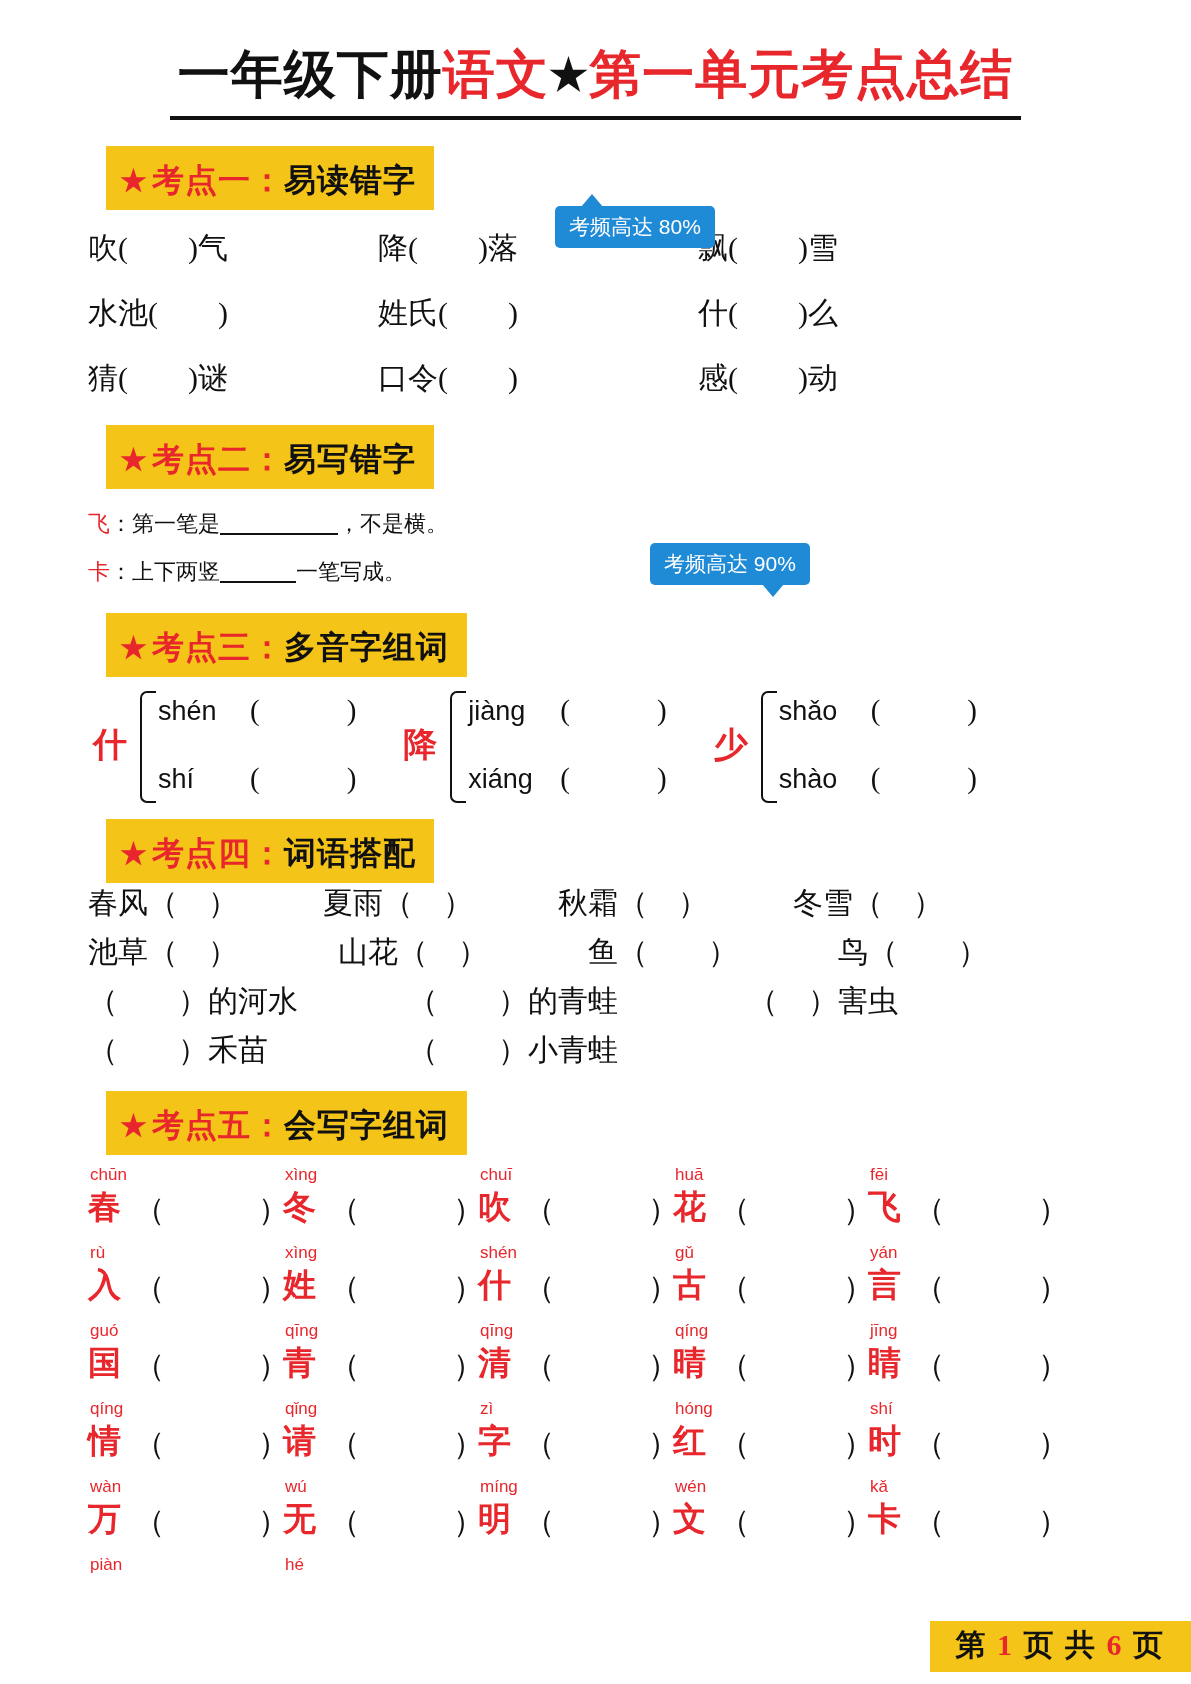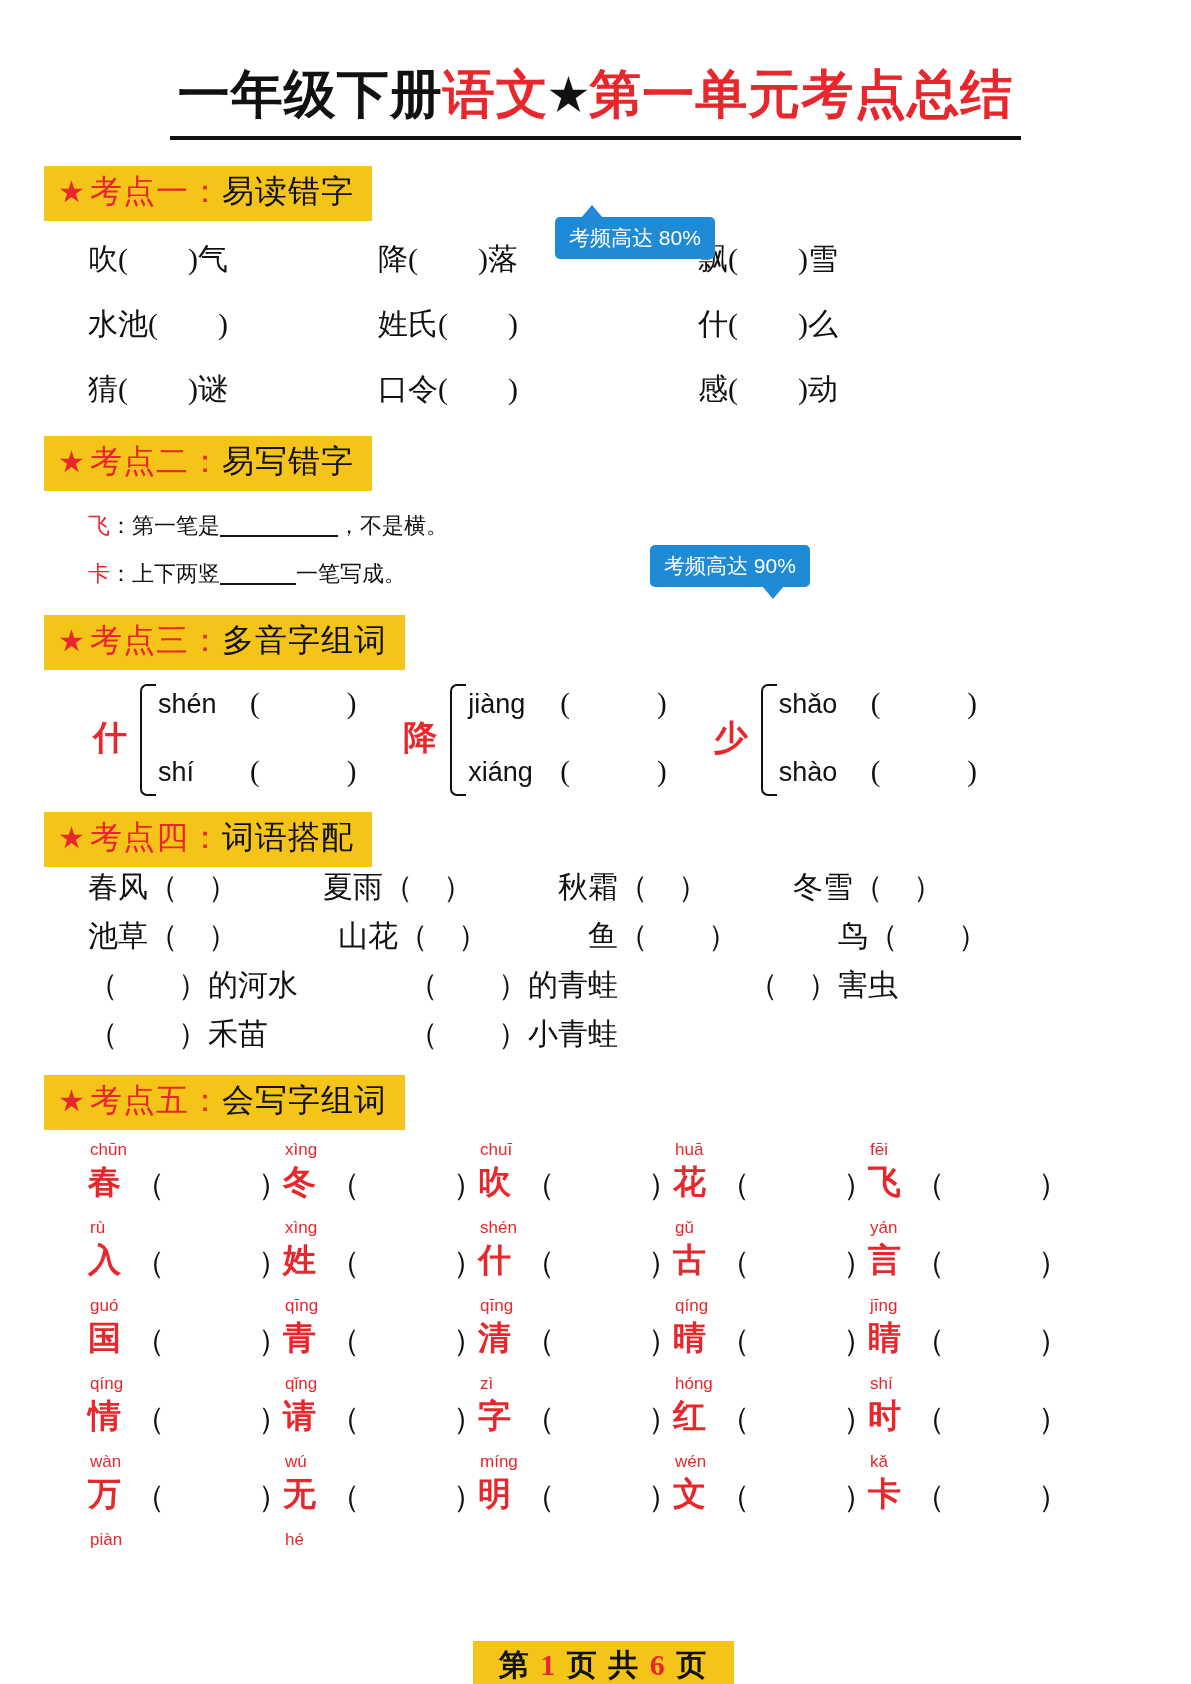--- a/index.html
+++ b/index.html
@@ -4,41 +4,41 @@
 <style>
   html,body{margin:0;padding:0;}
   body{
     width:1191px;height:1684px;background:#ffffff;
     font-family:"Liberation Serif","DejaVu Serif",serif;
     color:#111;position:relative;overflow:hidden;
   }
   .page{position:relative;width:1191px;height:1684px;padding:0;box-sizing:border-box;}
 
   
-  .title-wrap{text-align:center;margin-top:60px;}
+  .title-wrap{text-align:center;margin-top:40px;}
   .title{
     font-size:52px;font-weight:bold;letter-spacing:1px;
     display:inline-block;border-bottom:4px solid #111;padding:0 8px 6px 8px;
     white-space:nowrap;
   }
   .title .blk{color:#111;}
   .title .red{color:#e8272c;}
   .title .star{color:#111;font-size:44px;vertical-align:2px;}
 
   .subtitle-wrap{text-align:center;margin-top:18px;}
   .subtitle{
     display:inline-block;font-size:40px;font-weight:bold;color:#f07d1a;
     border-bottom:3px dashed #f0a050;padding:0 26px 6px 26px;letter-spacing:2px;
     white-space:nowrap;
   }
 
   
   .sec-head{
-    display:inline-block;background:#f5c418;color:#111;font-weight:normal;
-    font-size:32px;padding:4px 18px 7px 14px;margin-left:44px;letter-spacing:1px;
+    display:inline-block;background:#f5c418;color:#111;font-weight:bold;
+    font-size:32px;padding:13px 18px 7px 14px;margin-left:106px;letter-spacing:1px;
     white-space:nowrap;
   }
   .sec-head .star{color:#e8272c;font-size:30px;margin-right:4px;}
   .sec-head .num{color:#e8272c;}
   .sec-head .topic{color:#111;}
 
   .sec{margin-top:16px;}
 
   
   .row{font-size:22px;line-height:1.55;margin-left:88px;white-space:nowrap;}
@@ -95,21 +95,21 @@
     position:absolute;top:0;left:8px;font-size:17px;color:#e8272c;
     font-family:"Liberation Sans",sans-serif;
   }
   .cell .hz{
     position:absolute;top:20px;left:6px;font-size:33px;color:#e8272c;font-weight:bold;
   }
   .cell .par{position:absolute;top:24px;left:52px;font-size:31px;color:#111;}
 
   
   .footer{
-    position:absolute;left:16px;right:0;bottom:52px;text-align:center;
+    position:absolute;left:16px;right:0;bottom:52px;text-align:right;
   }
   .footer .pg{
     display:inline-block;background:#f5c418;font-size:30px;font-weight:bold;
     padding:4px 26px 6px 26px;letter-spacing:2px;
   }
   .footer .pg .n{color:#e8272c;}
   .watermark{
     position:absolute;left:0;right:0;bottom:14px;text-align:center;
     font-size:15px;color:#cfe0ee;font-family:"Liberation Sans",sans-serif;letter-spacing:6px;
   }

